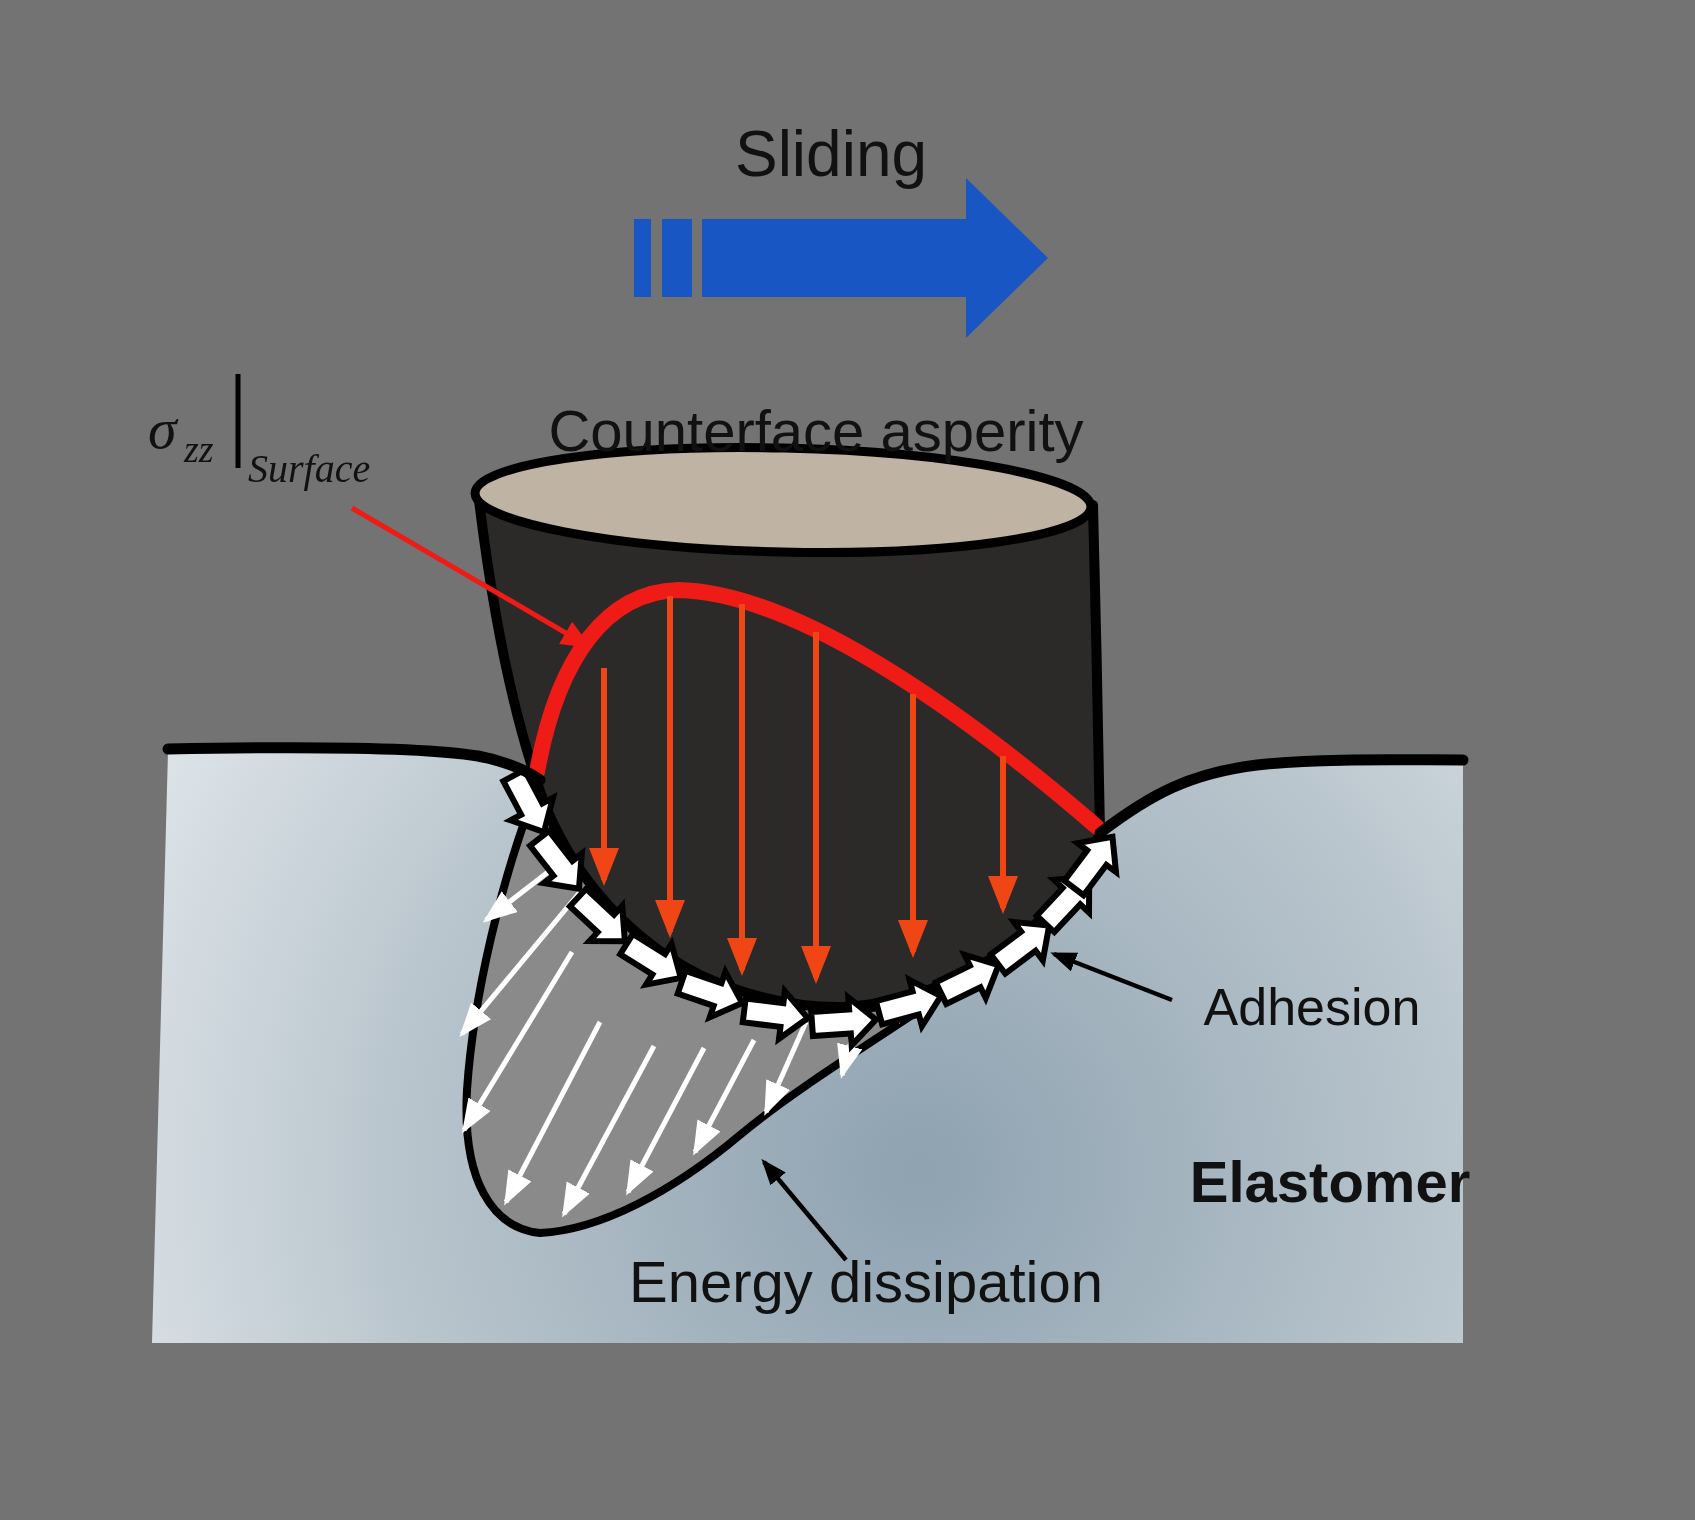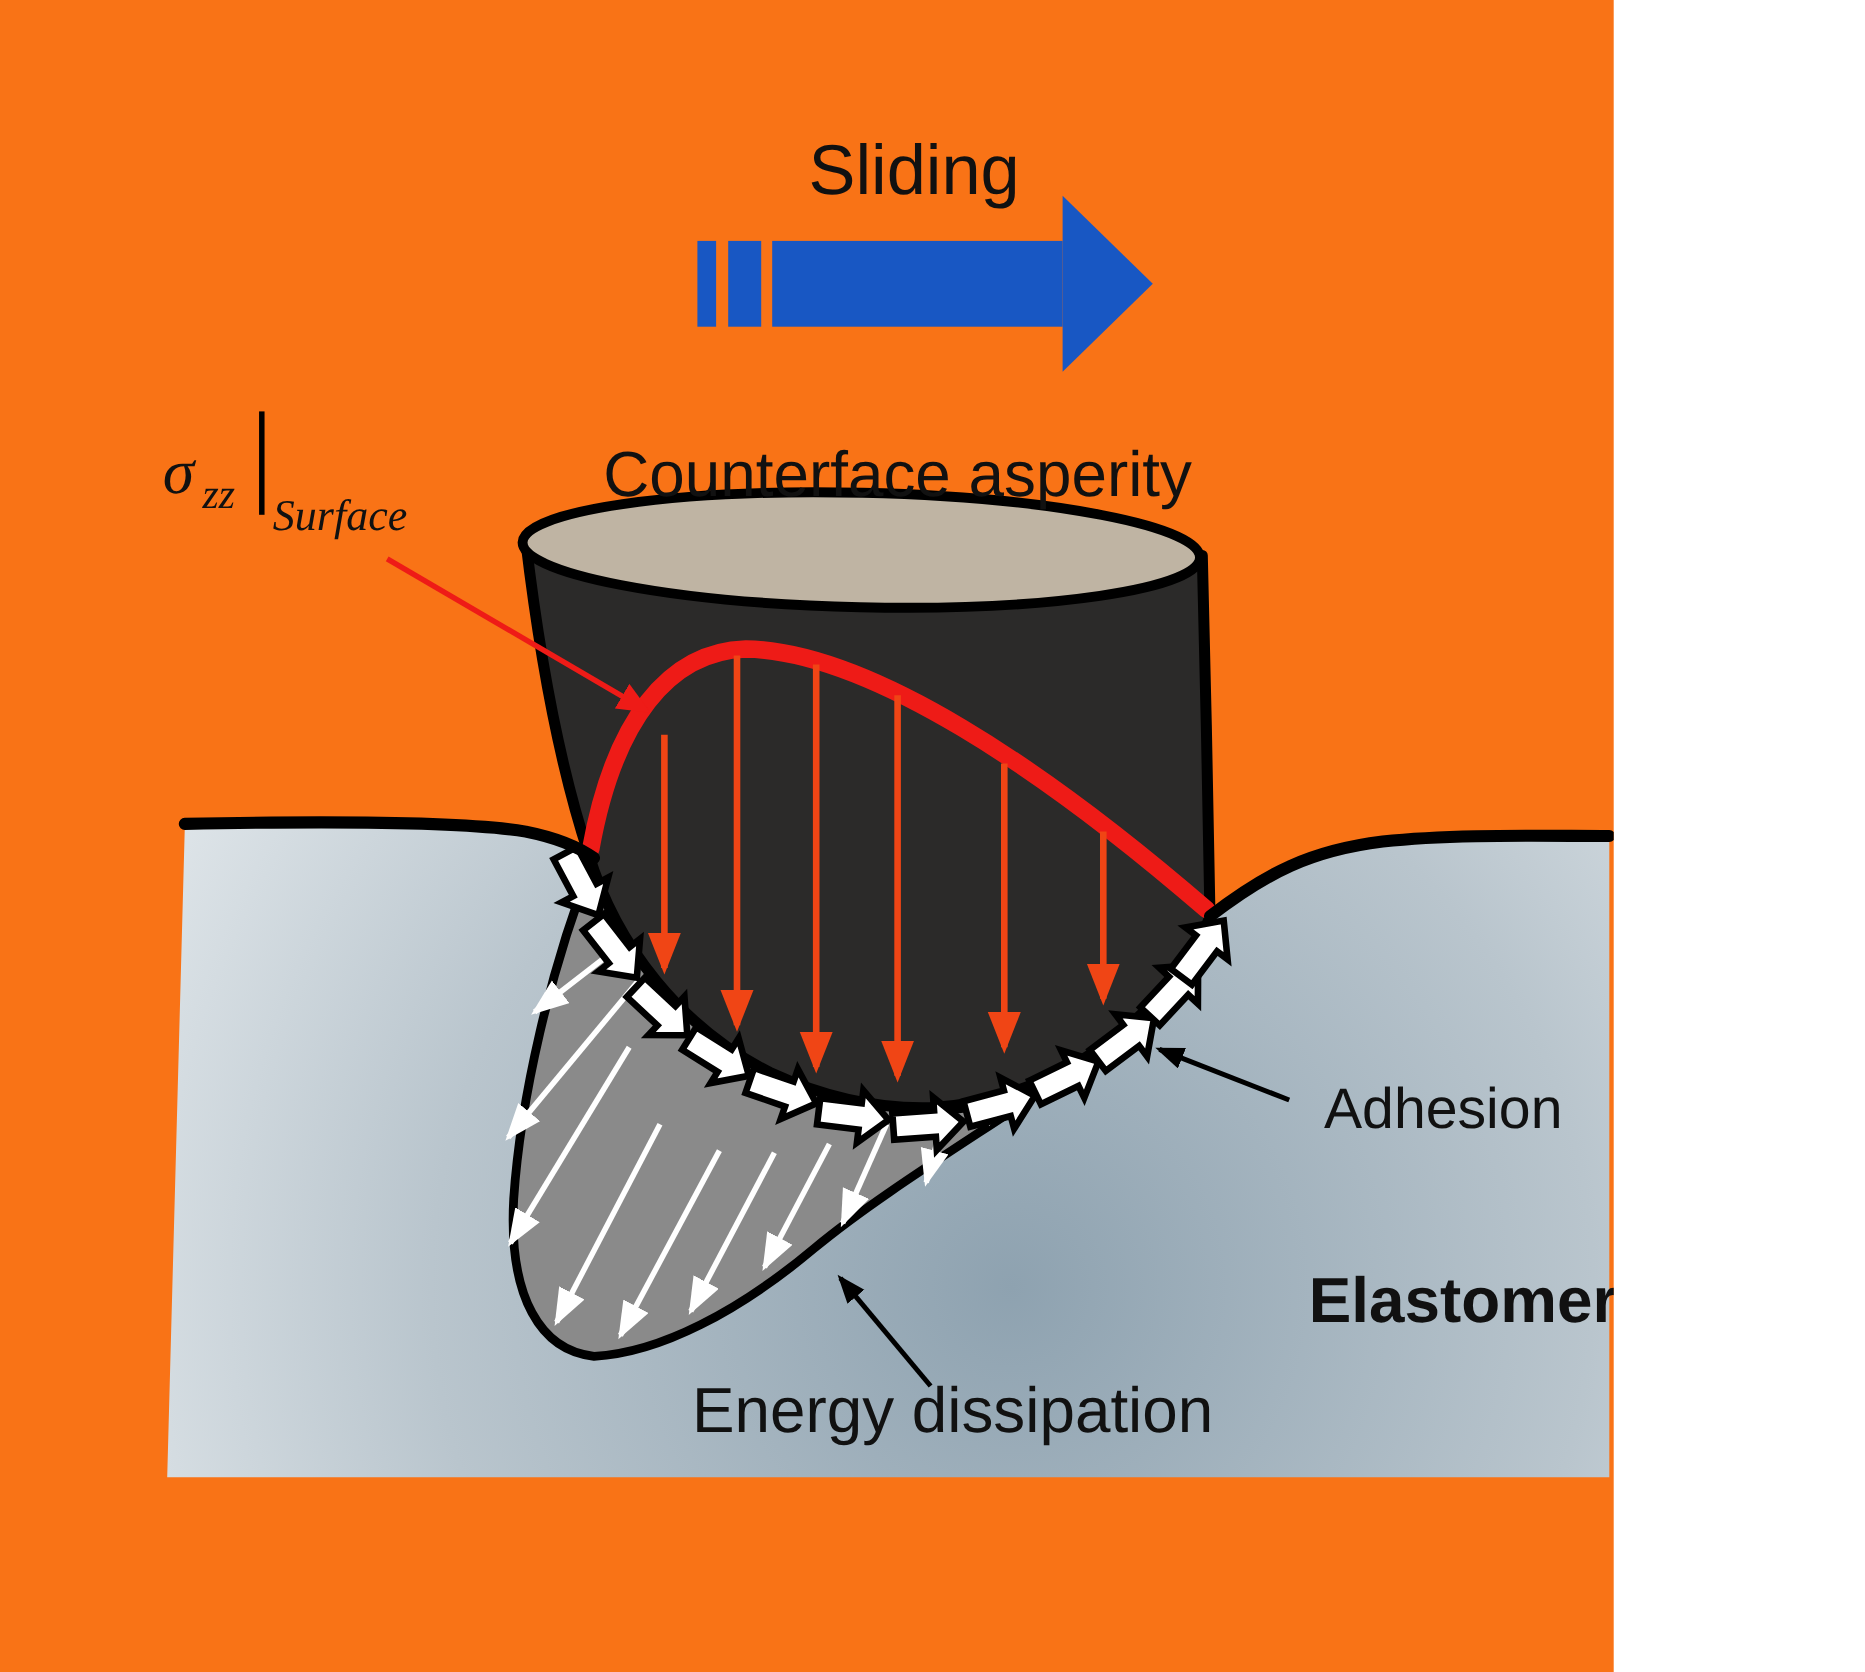--- a/index.html
+++ b/index.html
@@ -1,17 +1,17 @@
 <!DOCTYPE html>
 <html style="--sliding-arrow-blue: #1857C3; --stress-curve-red: #EE1B17; --stress-arrow-vermilion: #F04515; --asperity-dark: #2B2A29; --asperity-top-tan: #BFB4A3; --dissipation-gray: #8A8A8A; --elastomer-center: #8EA2B0; --elastomer-mid: #B9C5CD; --elastomer-edge: #E8EDF0; --outline-black: #000000; --arrow-white: #FFFFFF;"><head>
 <meta charset="utf-8">
 <style>
   html,body{margin:0;padding:0;background:#fff;}
   .figure-wrap{
-    width:1467px;height:1520px;position:relative;background:#f97316;overflow:hidden;
+    width:1695px;height:1520px;position:relative;background:#737373;overflow:hidden;
     font-family:"Liberation Sans", sans-serif;
   }
   svg{display:block;}
   
   .c-blue   {fill:var(--sliding-arrow-blue,#1857C3);}
   .c-red-stroke    {stroke:var(--stress-curve-red,#EE1B17);}
   .c-red-fill      {fill:var(--stress-curve-red,#EE1B17);}
   .c-verm-stroke   {stroke:var(--stress-arrow-vermilion,#F04515);}
   .c-verm-fill     {fill:var(--stress-arrow-vermilion,#F04515);}
   .c-dark   {fill:var(--asperity-dark,#2B2A29);stroke:var(--outline-black,#000);}

